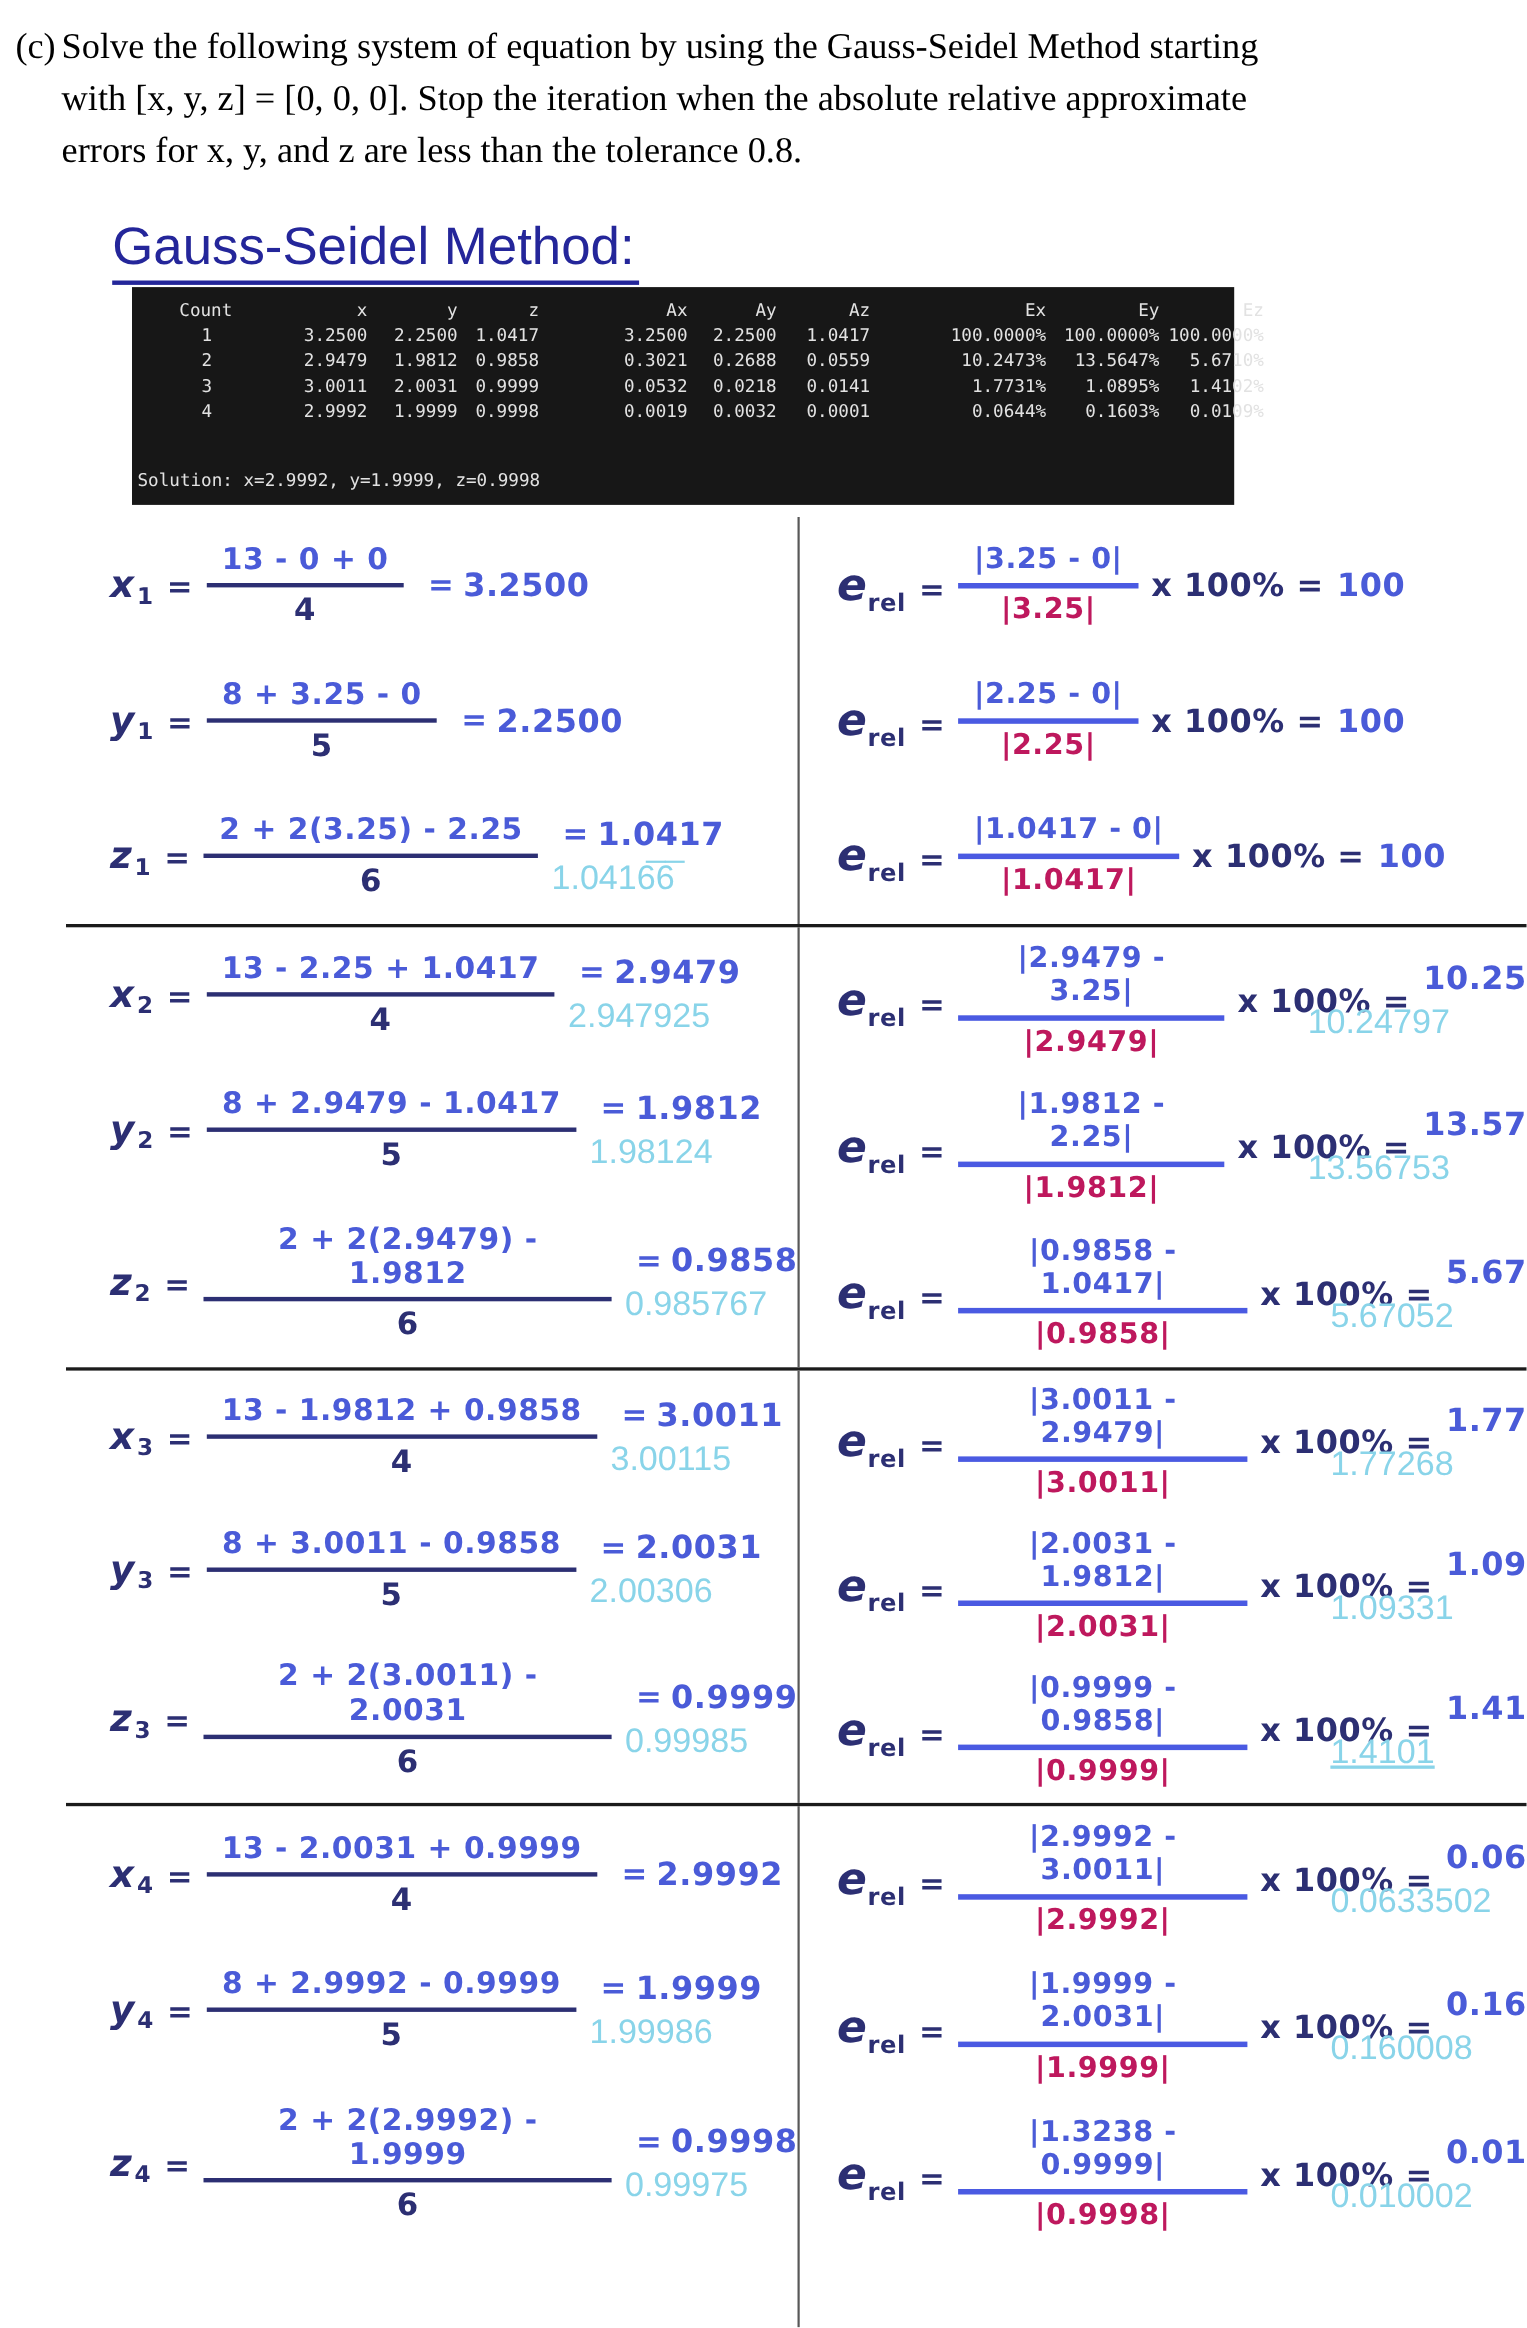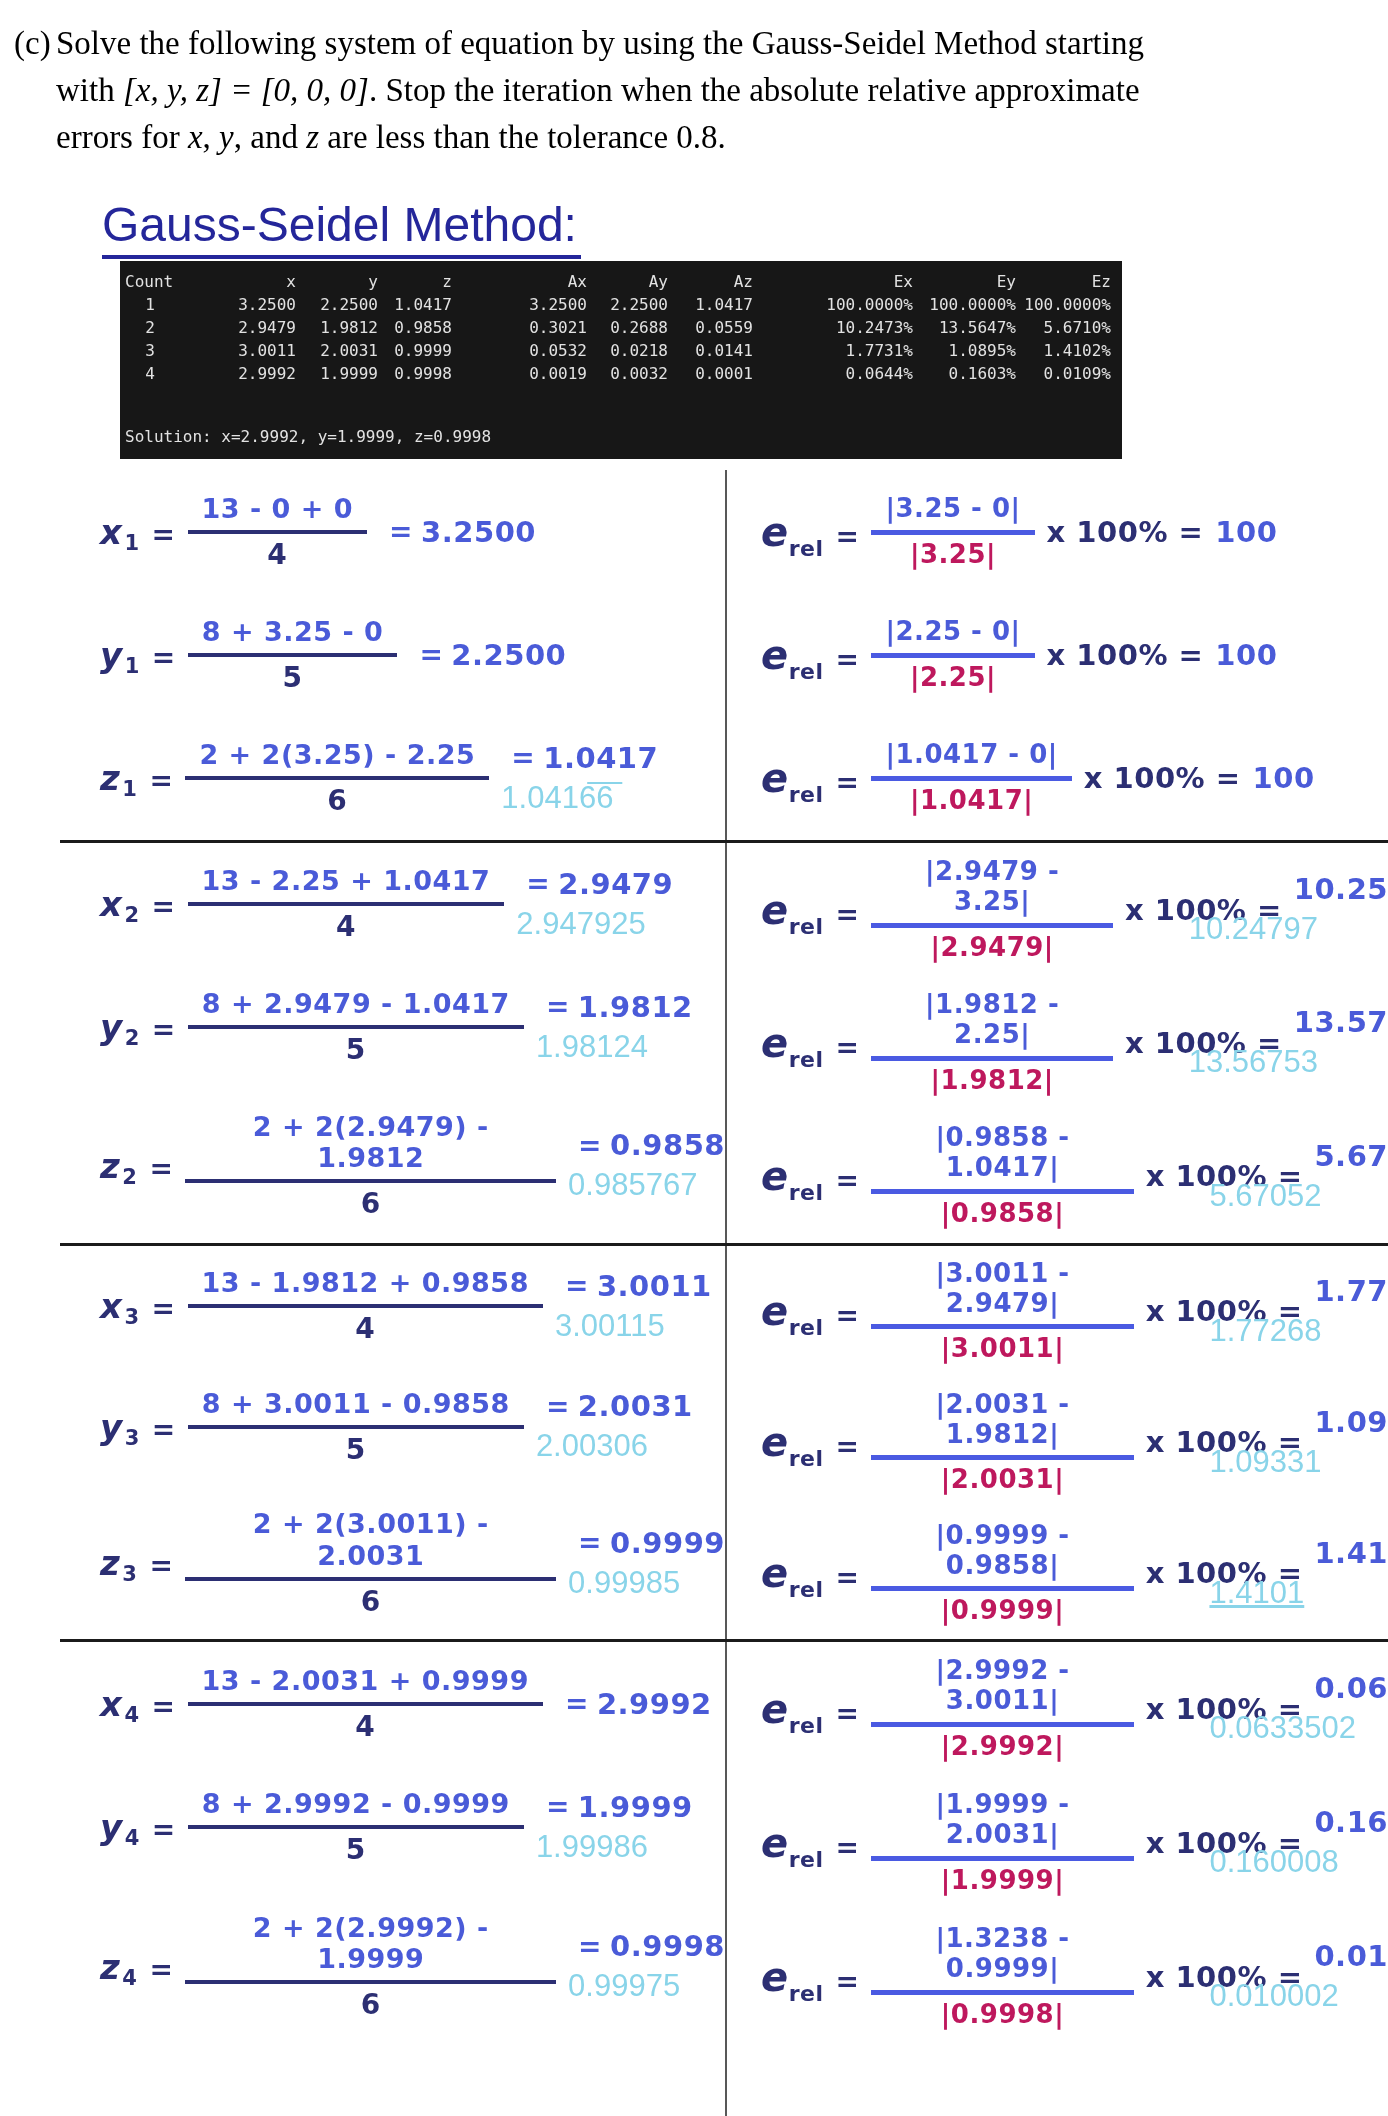--- a/index.html
+++ b/index.html
@@ -2,31 +2,31 @@
 <html><head>
 <meta charset="utf-8">
 <style>
   html,body{margin:0;padding:0;background:#ffffff;}
   #page{position:relative;width:1388px;height:2116px;background:#ffffff;overflow:hidden;}
 
   
   .problem{position:absolute;left:14px;top:20px;width:1372px;display:flex;
            font-family:"Liberation Serif",serif;font-size:33px;color:#000;line-height:47px;}
   .pmark{flex:0 0 42px;}
-  .it{font-style:italic;}
+  .it{}
 
   
   .heading{position:absolute;left:102px;top:197px;font-family:"Liberation Sans",sans-serif;
            font-size:48px;color:#24269a;border-bottom:4px solid #24269a;padding:0 4px 3px 0;}
 
   
   .console{position:absolute;left:120px;top:261px;width:1002px;box-sizing:border-box;
            background:#171717;color:#e2e2e2;font-family:"DejaVu Sans Mono",monospace;
            font-size:16px;line-height:23px;padding:9px 6px 11px 5px;}
-  .crow{display:flex;white-space:pre;}
+  .crow{display:flex;white-space:pre;margin-left:38px;}
   .ccell{flex:0 0 auto;text-align:right;}
   .ccell.c0{text-align:center;}
   .crow.chead .c0{text-align:left;}
   .csol{margin-top:40px;}
 
   
   .work{position:absolute;left:60px;top:470px;width:1328px;height:1646px;}
   .iter{display:flex;box-sizing:border-box;}
   .iter.hr{border-bottom:3px solid #1b1b1b;}
   .b0{height:373px;} .b1{height:403px;} .b2{height:396px;} .b3{height:474px;}

